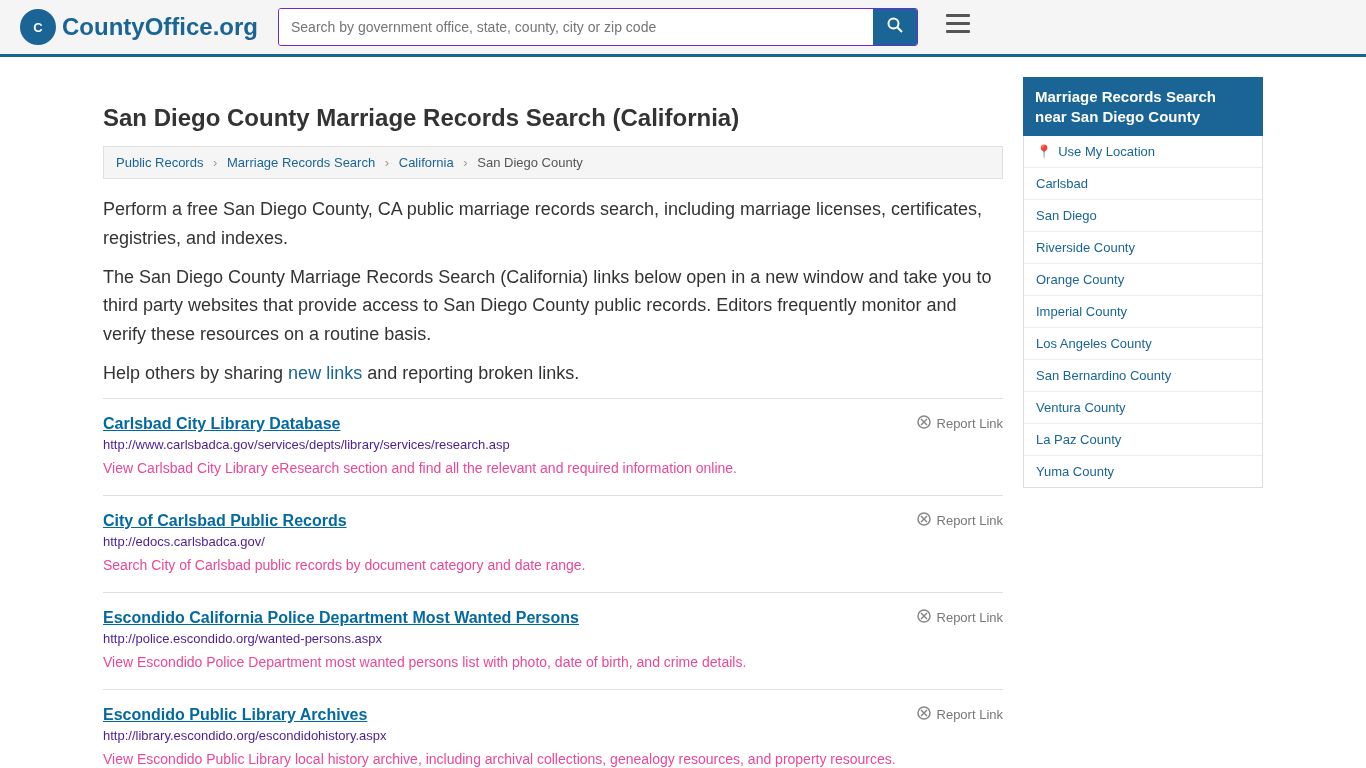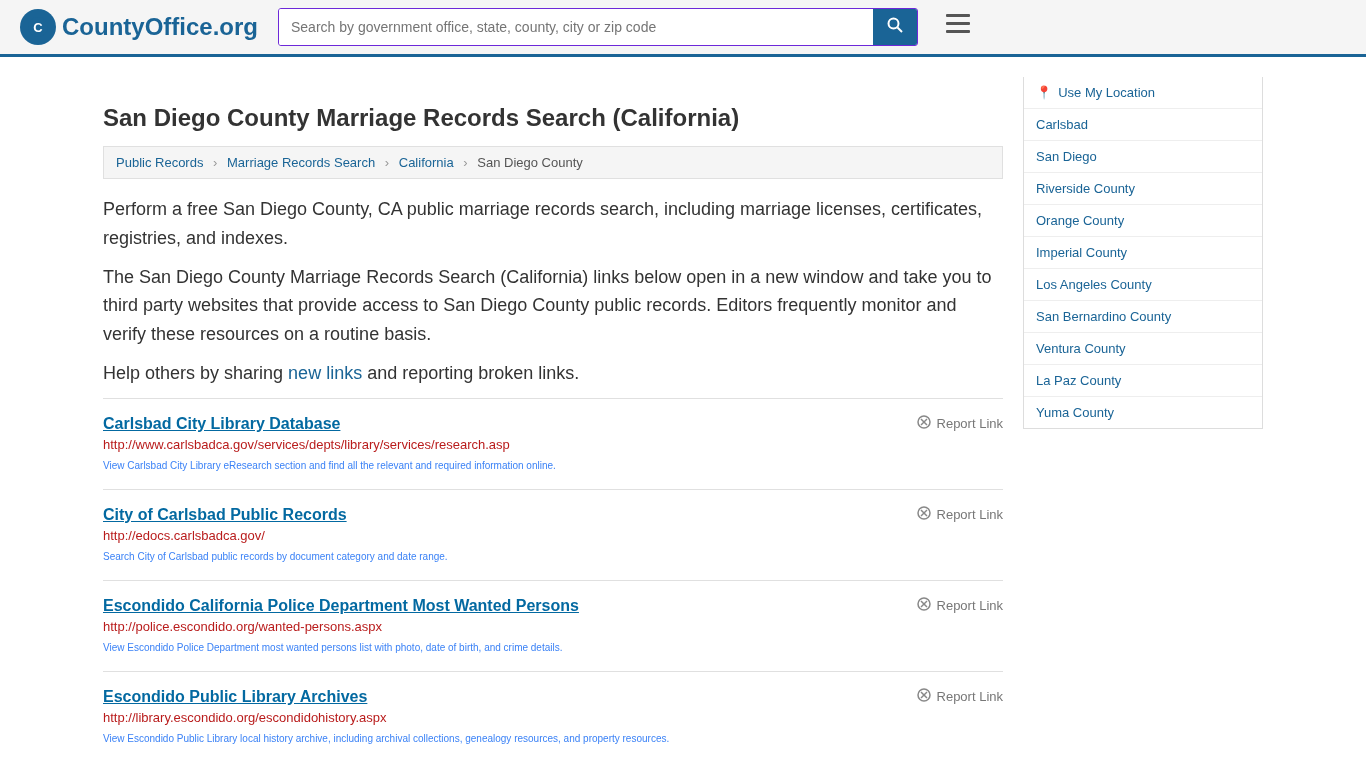--- a/index.html
+++ b/index.html
@@ -142,27 +142,27 @@
       color: #777;
       font-size: 13px;
       cursor: pointer;
       white-space: nowrap;
       flex-shrink: 0;
     }
     .report-icon {
       font-size: 14px;
     }
     .result-url {
-      color: #b91c1c;
+      color: #4c1d95;
       font-size: 13px;
       margin-bottom: 6px;
     }
     .result-desc {
-      font-size: 10px;
-      color: #3b82f6;
+      font-size: 14px;
+      color: #ec4899;
       line-height: 1.5;
     }
 
     
     .sidebar {
       width: 240px;
       flex-shrink: 0;
     }
     .sidebar-section {
       margin-bottom: 20px;
@@ -319,20 +319,21 @@
       </div>
       <div class="result-url">http://library.escondido.org/escondidohistory.aspx</div>
       <div class="result-desc">View Escondido Public Library local history archive, including archival collections, genealogy resources, and property resources.</div>
     </div>
       </div>
   </div>
 
   <aside class="sidebar">
 
     <div class="sidebar-section">
+      <div class="sidebar-heading">Marriage Records Search near San Diego County</div>
       <div class="sidebar-list">
         <div class="sidebar-item">
           <span class="pin-icon">📍</span>
           <a href="#">Use My Location</a>
         </div>
         <div id="nearby-links">
             <div class="sidebar-item">
               <a href="#">Carlsbad</a>
             </div>
             <div class="sidebar-item">

